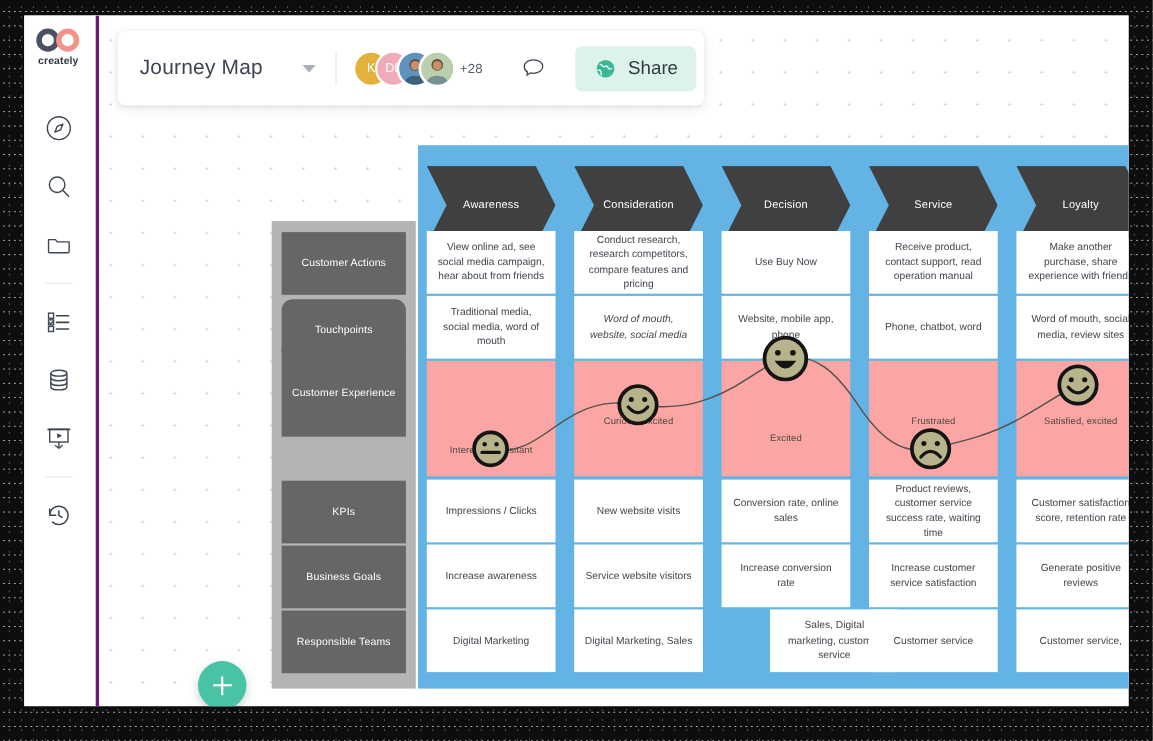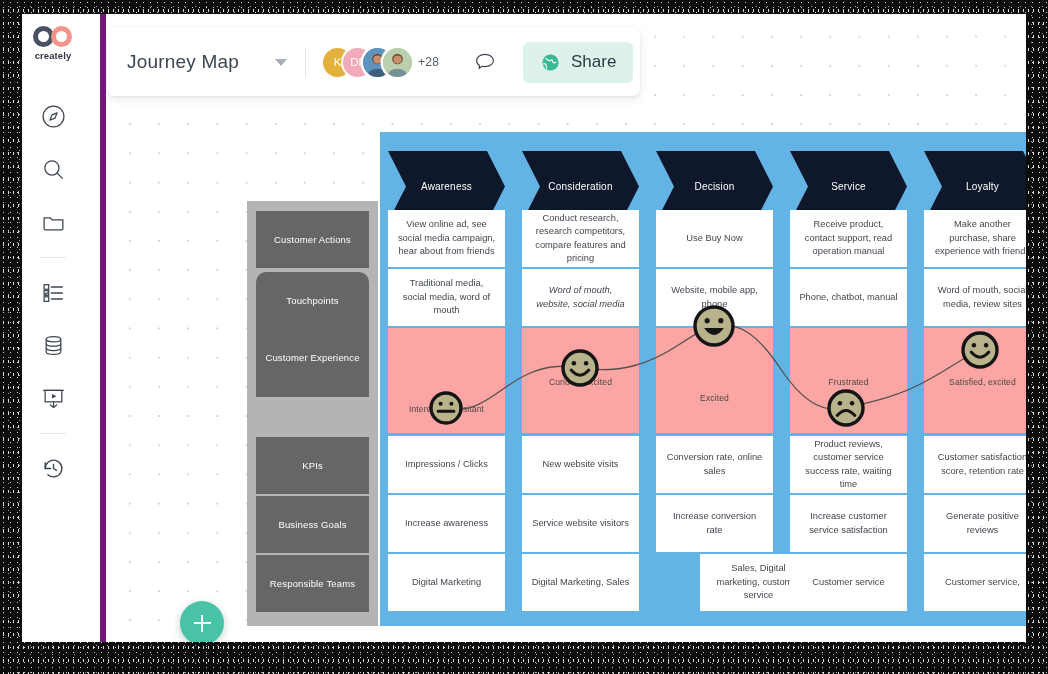--- a/index.html
+++ b/index.html
@@ -31,23 +31,23 @@
     position: absolute;
     left: 22px; top: 14px;
     width: 1004px; height: 628px;
     background: #ffffff;
     overflow: hidden;
   }
 
   
   #rail {
     position: absolute; left: 0; top: 0;
-    width: 84px; height: 628px;
+    width: 68px; height: 628px;
     background: #ffffff;
-    border-right: 6px solid #701a75;
+    border-right: 3px solid #701a75;
     z-index: 40;
   }
   .logo-wrap {
     position: absolute; left: 0; top: 12px; width: 62px;
     display: flex; flex-direction: column; align-items: center;
   }
   .logo-rings { position: relative; width: 40px; height: 21px; }
   .logo-rings .ring {
     position: absolute; top: 0; width: 21px; height: 21px;
     border-radius: 50%; border: 5px solid #4a5160;
@@ -145,21 +145,21 @@
   }
 
   #board {
     position: absolute; left: 296px; top: 118px;
     width: 669px; height: 494px;
     background: #63b3e5;
     z-index: 10;
   }
   .stage-head {
     position: absolute; top: 19px; height: 71px;
-    background: #0f172a;
+    background: #404040;
     display: flex; align-items: center; justify-content: center;
     color: #ffffff; font-size: 10px; letter-spacing: .2px;
     clip-path: polygon(0 0, calc(100% - 18px) 0, 100% 50%, calc(100% - 18px) 100%, 0 100%, 18px 50%);
     cursor: pointer;
   }
   .stage-head.first {
     clip-path: polygon(0 0, calc(100% - 18px) 0, 100% 50%, calc(100% - 18px) 100%, 0 100%, 18px 50%);
   }
   .cell {
     position: absolute;
@@ -310,21 +310,21 @@
           <div class="stage-head" style="left: 410px; width: 117px;">Service</div>
           <div class="stage-head" style="left: 544px; width: 117px;">Loyalty</div>
           <div class="cell" style="left: 8px; top: 78px; width: 117px; height: 57px;">View online ad, see social media campaign, hear about from friends</div>
           <div class="cell" style="left: 142px; top: 78px; width: 117px; height: 57px;">Conduct research, research competitors, compare features and pricing</div>
           <div class="cell" style="left: 276px; top: 78px; width: 117px; height: 57px;">Use Buy Now</div>
           <div class="cell" style="left: 410px; top: 78px; width: 117px; height: 57px;">Receive product, contact support, read operation manual</div>
           <div class="cell" style="left: 544px; top: 78px; width: 117px; height: 57px;">Make another purchase, share experience with friends</div>
           <div class="cell" style="left: 8px; top: 137px; width: 117px; height: 57px;">Traditional media, social media, word of mouth</div>
           <div class="cell" style="left: 142px; top: 137px; width: 117px; height: 57px; font-style: italic;">Word of mouth, website, social media</div>
           <div class="cell" style="left: 276px; top: 137px; width: 117px; height: 57px;">Website, mobile app, phone</div>
-          <div class="cell" style="left: 410px; top: 137px; width: 117px; height: 57px;">Phone, chatbot, manual</div>
+          <div class="cell" style="left: 410px; top: 137px; width: 117px; height: 57px;">Phone, chatbot, word</div>
           <div class="cell" style="left: 544px; top: 137px; width: 117px; height: 57px;">Word of mouth, social media, review sites</div>
           <div class="cell mood" style="left: 8px; top: 196px; width: 117px; height: 105px;">
             <div class="mood-label low">Interested, hesitant</div>
           </div>
           <div class="cell mood" style="left: 142px; top: 196px; width: 117px; height: 105px;">
             <div class="mood-label ">Curious, excited</div>
           </div>
           <div class="cell mood" style="left: 276px; top: 196px; width: 117px; height: 105px;">
             <div class="mood-label mid">Excited</div>
           </div>

